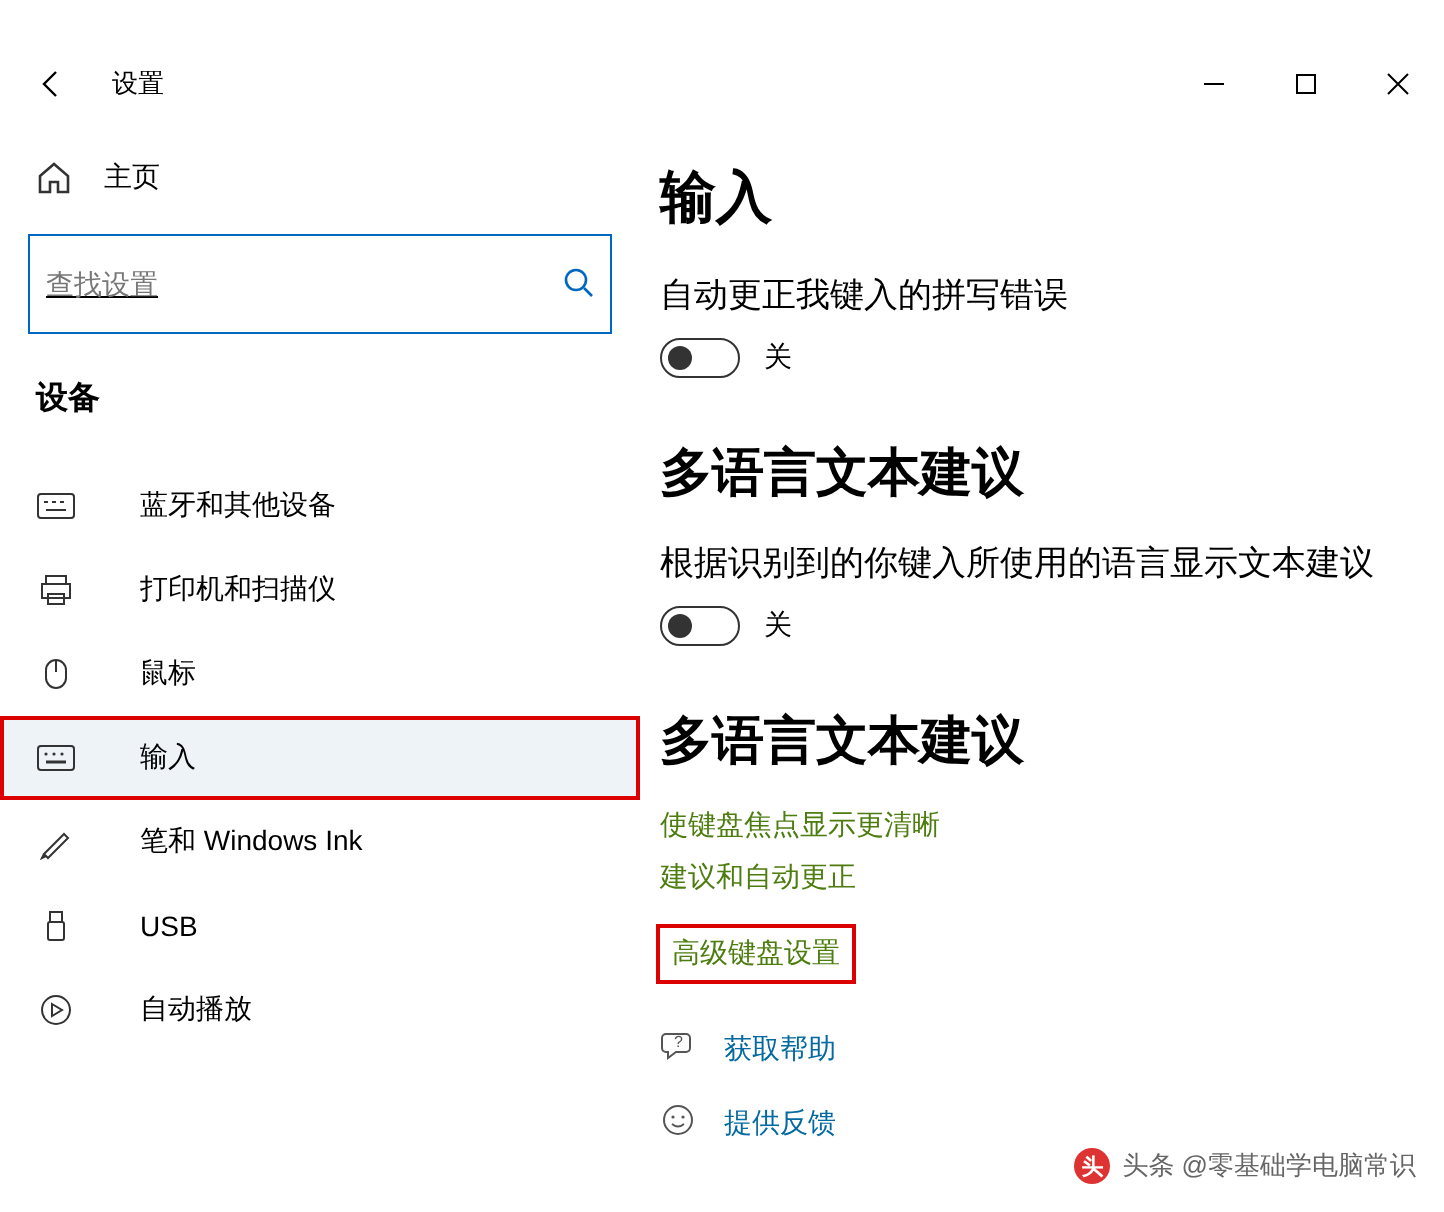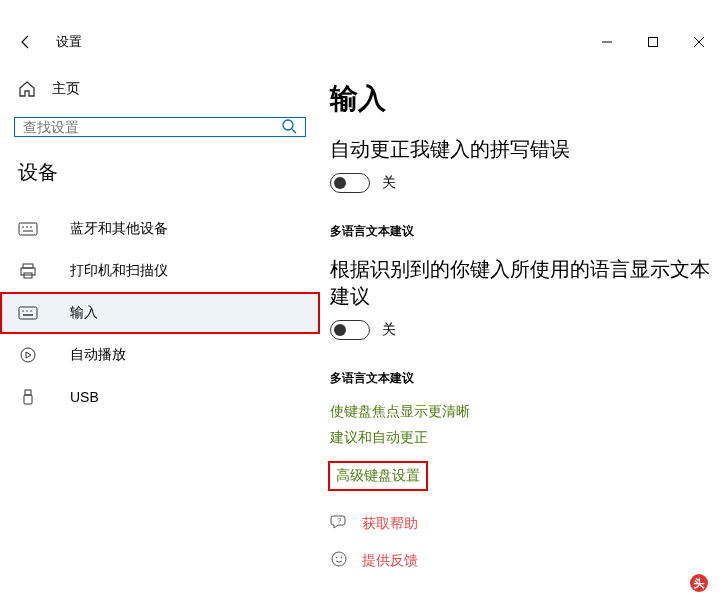--- a/index.html
+++ b/index.html
@@ -57,35 +57,36 @@
   }
   .home {
     display: flex; align-items: flex-start;
     padding: 10px 18px;
     gap: 16px;
     font-size: 14px;
   }
   .search-wrap {
     margin: 6px 14px 14px 14px;
     border: 1px solid #0067c0;
-    height: 20px;
+    height: 50px;
     display: flex; align-items: center;
     padding: 0 8px;
+    text-decoration: underline;
   }
   .search-wrap input {
     border: none; outline: none; flex: 1;
     font-size: 14px;
     background: transparent;
   }
   .search-wrap input::placeholder { color: #777; }
   .search-wrap .sicon { color: #0067c0; }
   .section-label {
     padding: 8px 18px 10px 18px;
-    font-weight: 400;
-    font-size: 20px;
+    font-weight: 700;
+    font-size: 16px;
   }
   .nav { margin-top: 12px; }
   .nav-item {
     display: flex; align-items: center;
     padding: 12px 18px;
     gap: 32px;
     font-size: 14px;
     position: relative;
   }
   .nav-item .icon {
@@ -100,25 +101,25 @@
   .main {
     flex: 1;
     padding: 20px 10px 10px 10px;
   }
   .main h1 {
     font-size: 28px;
     font-weight: 600;
     margin-bottom: 18px;
   }
   .main h2 {
-    font-size: 12px;
+    font-size: 26px;
     font-weight: 600;
     margin: 30px 0 16px 0;
   }
-  .setting-label { font-size: 20px; margin-bottom: 10px; }
+  .setting-label { font-size: 17px; margin-bottom: 10px; }
   .toggle-row { display:flex; align-items:center; gap:12px; margin-bottom:6px; }
   .toggle {
     width: 40px; height: 20px;
     border: 1px solid #333; border-radius: 10px;
     position: relative;
     background: #fff;
   }
   .toggle::after {
     content:"";
     position:absolute; left:3px; top:3px;
@@ -135,21 +136,21 @@
   .link.boxed {
     display:inline-block;
     outline:2px solid #d00;
     padding:4px 6px;
   }
   .help-row {
     display:flex; align-items:center; gap:14px;
     margin-top: 16px;
     color:#555;
   }
-  .help-row .txt { color:#ef4444; }
+  .help-row .txt { color:#0369a1; }
   .watermark {
     position:absolute;
     right:14px; bottom:14px;
     font-size:13px;
     color:#666;
     display:flex; align-items:center; gap:6px;
   }
   .watermark .wm-icon {
     width:18px; height:18px; border-radius:50%;
     background:#d33; color:#fff;
@@ -228,49 +229,67 @@
         <div class="nav-item">
           <span class="icon">
             <svg width="18" height="18" viewBox="0 0 18 18">
                 <rect x="4" y="2" width="10" height="4" stroke="#333" fill="none"></rect>
                 <rect x="2" y="6" width="14" height="7" stroke="#333" fill="none"></rect>
                 <rect x="5" y="11" width="8" height="5" stroke="#333" fill="none"></rect>
               </svg>
           </span>
           <span>打印机和扫描仪</span>
         </div>
+        <div class="nav-item">
+          <span class="icon">
+            <svg width="14" height="18" viewBox="0 0 14 18">
+                <rect x="2" y="2" width="10" height="14" rx="5" stroke="#333" fill="none"></rect>
+                <line x1="7" y1="2" x2="7" y2="8" stroke="#333"></line>
+              </svg>
+          </span>
+          <span>鼠标</span>
+        </div>
         <div class="nav-item selected">
           <span class="icon">
             <svg width="20" height="14" viewBox="0 0 20 14">
                 <rect x="1" y="1" width="18" height="12" rx="1.5" stroke="#333" fill="none"></rect>
                 <circle cx="5" cy="5" r="0.8" fill="#333"></circle>
                 <circle cx="9" cy="5" r="0.8" fill="#333"></circle>
                 <circle cx="13" cy="5" r="0.8" fill="#333"></circle>
                 <line x1="5" y1="9" x2="15" y2="9" stroke="#333" stroke-width="1.5"></line>
               </svg>
           </span>
           <span>输入</span>
         </div>
         <div class="nav-item">
           <span class="icon">
             <svg width="18" height="18" viewBox="0 0 18 18">
-                <circle cx="9" cy="9" r="7" stroke="#333" fill="none"></circle>
-                <path d="M7 6 L12 9 L7 12 Z" stroke="#333" fill="none"></path>
-              </svg>
-          </span>
-          <span>自动播放</span>
+                <path d="M3 15 L13 5 L15 7 L5 17 Z" stroke="#333" fill="none"></path>
+                <path d="M3 15 L2 17 L4 16" stroke="#333" fill="none"></path>
+              </svg>
+          </span>
+          <span>笔和 Windows Ink</span>
         </div>
         <div class="nav-item">
           <span class="icon">
             <svg width="14" height="18" viewBox="0 0 14 18">
                 <rect x="4" y="2" width="6" height="5" stroke="#333" fill="none"></rect>
                 <rect x="3" y="7" width="8" height="9" rx="1" stroke="#333" fill="none"></rect>
               </svg>
           </span>
           <span>USB</span>
+        </div>
+        <div class="nav-item">
+          <span class="icon">
+            <svg width="18" height="18" viewBox="0 0 18 18">
+                <circle cx="9" cy="9" r="7" stroke="#333" fill="none"></circle>
+                <path d="M7 6 L12 9 L7 12 Z" stroke="#333" fill="none"></path>
+              </svg>
+          </span>
+          <span>自动播放</span>
         </div>
       </div>
     </div>
 
     <div class="main">
       <h1>输入</h1>
 
       <div class="setting-label">自动更正我键入的拼写错误</div>
       <div class="toggle-row">
         <div class="toggle"></div>
@@ -308,13 +327,14 @@
             </svg>
         </span>
         <span class="txt">提供反馈</span>
       </div>
     </div>
   </div>
 </div>
 
 <div class="watermark">
   <span class="wm-icon">头</span>
+  <span>头条 @零基础学电脑常识</span>
 </div>
 
 </body></html>

